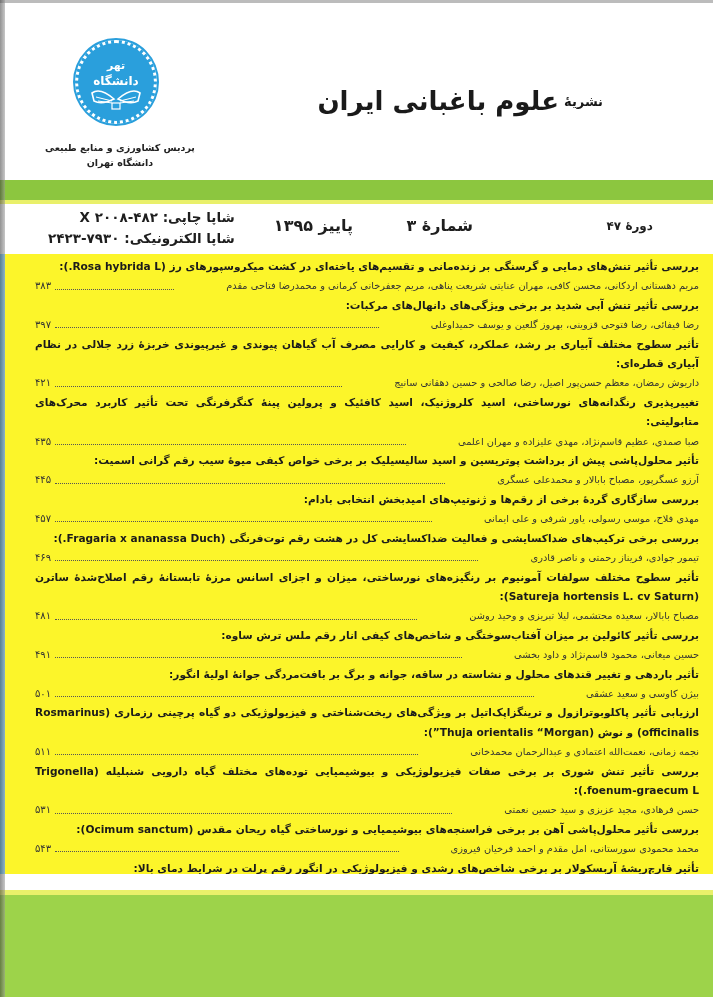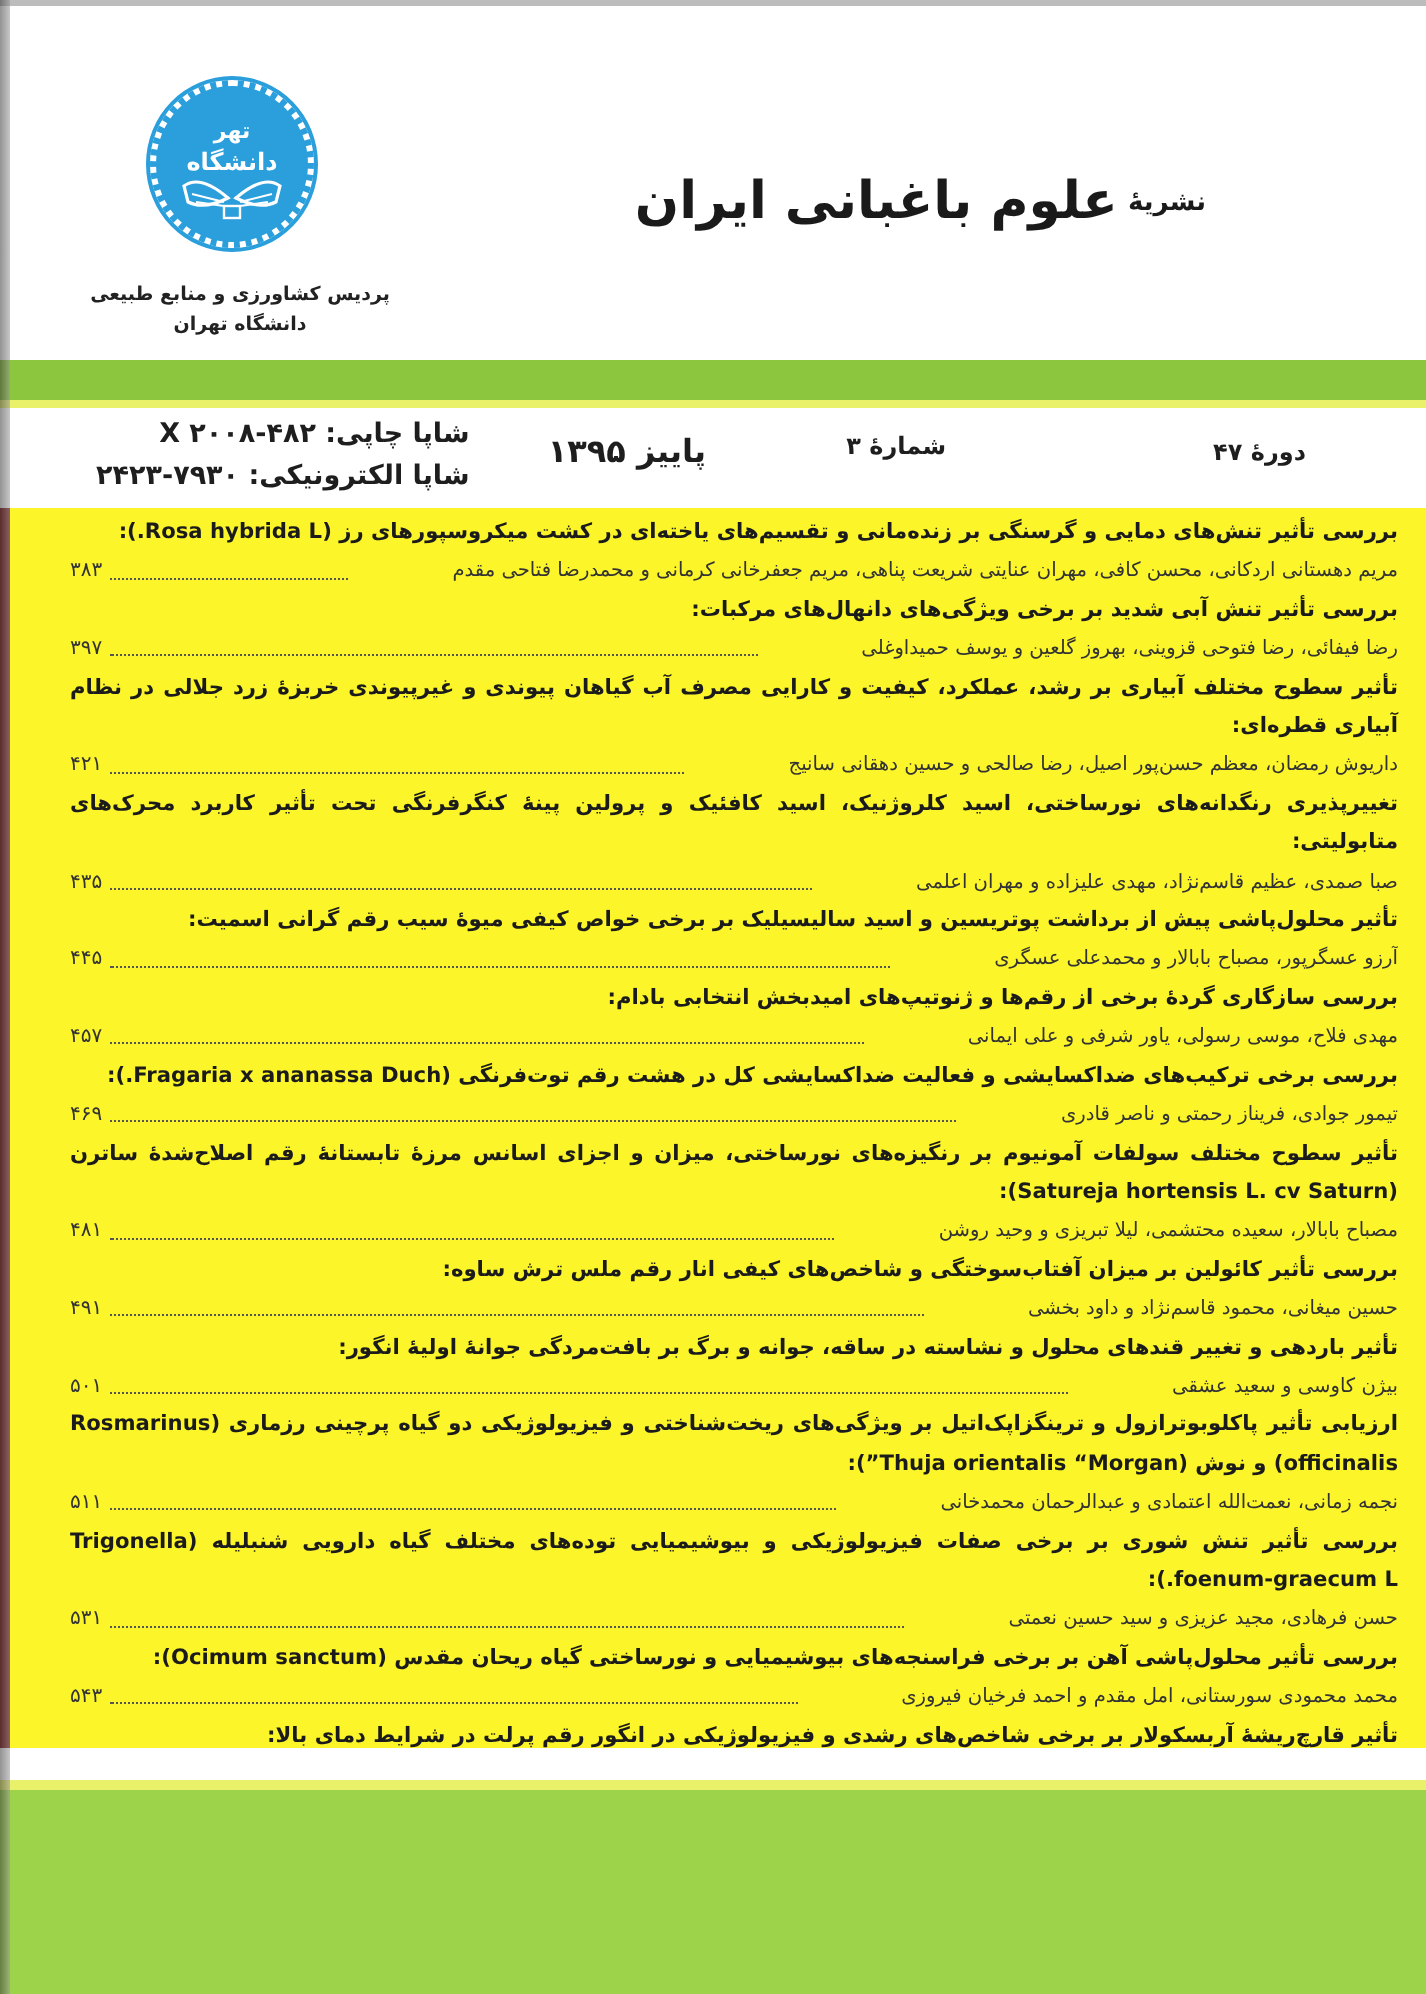--- a/index.html
+++ b/index.html
@@ -1,19 +1,19 @@
 <!DOCTYPE html>
 <html><head>
   <meta charset="utf-8">
   <style>
     * { box-sizing: border-box; margin: 0; padding: 0; }
     html, body { width: 713px; height: 997px; overflow: hidden; background: #ffffff; }
     body { font-family: "DejaVu Sans", sans-serif; position: relative; }
 
-    .page { position: absolute; left: 0; top: 0; width: 713px; height: 997px; background: #7f1d1d; }
+    .page { position: absolute; left: 0; top: 0; width: 713px; height: 997px; background: #7dd3fc; }
     .edge-left { position: absolute; left: 0; top: 0; width: 5px; height: 997px; background: linear-gradient(90deg,#3a3a3a,#9a9a9a); opacity: .55; }
     .edge-top { position: absolute; left: 0; top: 0; width: 713px; height: 3px; background: #7a7a7a; opacity: .5; }
 
     
     .header { position: absolute; left: 0; top: 0; width: 713px; height: 180px; background: #ffffff; }
     .logo-wrap { position: absolute; left: 72px; top: 40px; width: 88px; height: 100px; }
     .logo { width: 82px; height: 84px; margin: 0 auto; border-radius: 50%;
             background: #2a9fdc; border: 3px dotted #ffffff; outline: 2px solid #2a9fdc;
             position: relative; }
     .logo svg { position: absolute; left: 0; top: 0; }
@@ -22,21 +22,21 @@
     .journal-title { position: absolute; right: 110px; top: 86px; direction: rtl; color: #1a1a1a; white-space: nowrap; }
     .journal-prefix { font-size: 13px; font-weight: bold; vertical-align: 4px; }
     .journal-name { font-size: 26px; font-weight: bold; }
 
     
     .green-stripe-top { position: absolute; left: 0; top: 180px; width: 713px; height: 20px; background: #8cc63f; }
     .pale-line-1 { position: absolute; left: 0; top: 200px; width: 713px; height: 4px; background: #e9f06a; }
     .info-band { position: absolute; left: 0; top: 204px; width: 713px; height: 50px; background: #ffffff; }
     .info-band .item { position: absolute; font-weight: bold; color: #1e1e1e; direction: rtl; white-space: nowrap; }
     .vol { right: 60px; top: 15px; font-size: 12px; }
-    .issue { right: 240px; top: 12px; font-size: 12px; }
+    .issue { right: 240px; top: 12px; font-size: 16px; }
     .season { right: 360px; top: 12px; font-size: 16px; }
     .issn-block { left: 48px; top: 3px; font-size: 13.5px; line-height: 21px; text-align: right; }
 
     
     .toc { position: absolute; left: 5px; top: 254px; width: 708px; height: 620px; background: #fcf52a; padding: 3px 14px 4px 30px; }
     .entry { direction: rtl; font-size: 10.6px; line-height: 19.4px; color: #1b1b1b; text-align: justify; }
     .entry .title { font-weight: bold; }
     .entry .authors { font-weight: normal; color: #333; font-size: 9.8px; }
     .line { display: flex; direction: rtl; align-items: baseline; white-space: nowrap; overflow: hidden; }
     .line .txt { flex: 0 1 auto; overflow: hidden; text-overflow: clip; margin-left: 48px; }

